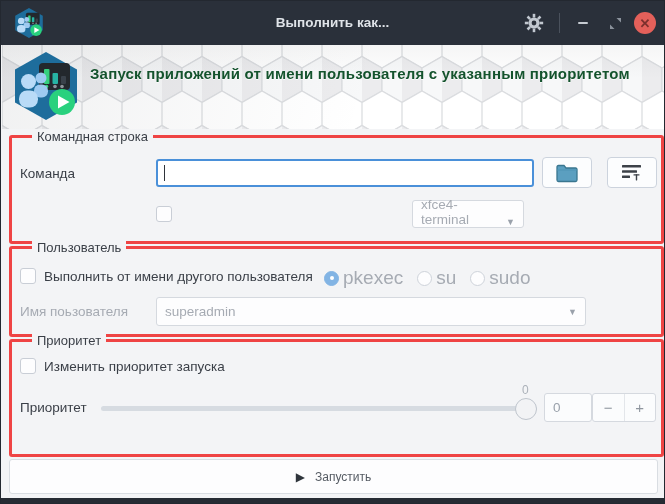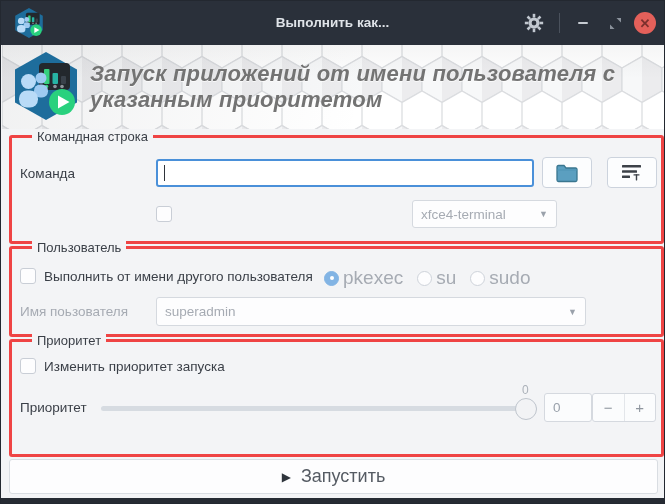--- a/index.html
+++ b/index.html
@@ -22,22 +22,22 @@
   .tb-close{width:22px;height:22px;border-radius:50%;background:#e4605a;display:flex;
     align-items:center;justify-content:center;color:#7c2f2c;font-size:13px;font-weight:700;line-height:1;}
   
   .header{position:absolute;left:1px;top:44px;width:663px;height:84px;background:#eff0f2;overflow:hidden;}
   .header-bg{position:absolute;left:0;top:0;width:100%;height:100%;}
   .header-shade{position:absolute;left:0;top:0;width:100%;height:100%;
     background:linear-gradient(105deg,rgba(110,115,122,.10),rgba(255,255,255,0) 55%),
                linear-gradient(180deg,rgba(60,65,70,.05),rgba(255,255,255,0) 40%);}
   .header-icon{position:absolute;left:8px;top:5px;width:72px;height:72px;}
   .header-title{position:absolute;left:88px;top:16px;width:545px;
-    color:#737373;font-size:22px;font-weight:700;line-height:26px;letter-spacing:.2px;
-    text-shadow:0 1px 0 rgba(255,255,255,.7);font-style:italic;}
+    color:#14532d;font-size:15px;font-weight:700;line-height:26px;letter-spacing:.2px;
+    text-shadow:0 1px 0 rgba(255,255,255,.7);}
   
   .frame{position:absolute;border:3px solid #ef4444;border-radius:3px;}
   .frame-legend{position:absolute;top:-9px;left:20px;background:#f3f4f6;padding:0 5px;
     font-size:13px;color:#3a3f47;}
   .lbl{font-size:13.5px;color:#3a3f47;}
   .lbl-dim{font-size:13.5px;color:#a6abb3;}
   
   .checkbox{width:16px;height:16px;background:#fdfdfe;border:1px solid #c9ced6;border-radius:3px;box-sizing:border-box;}
   .text-input{position:absolute;background:#ffffff;border:2px solid #4a90d9;border-radius:3px;box-sizing:border-box;}
   .caret{position:absolute;left:6px;top:4px;width:1px;height:16px;background:#2f343a;}
@@ -61,21 +61,21 @@
   .spin-btns{position:absolute;background:#fbfcfd;border:1px solid #d5d9df;border-radius:3px;box-sizing:border-box;
     display:flex;}
   .spin-half{flex:1;display:flex;align-items:center;justify-content:center;color:#8f969f;font-size:15px;}
   .spin-half:first-child{border-right:1px solid #e3e6ea;}
   .minmax{position:absolute;display:flex;justify-content:space-between;font-size:13.5px;color:#a6abb3;}
   
   .run-btn{position:absolute;left:8px;top:458px;width:649px;height:35px;background:#fdfdfe;
     border:1px solid #d9dde2;border-radius:3px;box-sizing:border-box;display:flex;align-items:center;
     justify-content:center;gap:10px;}
   .run-play{color:#2f353c;font-size:12px;}
-  .run-lbl{color:#555b63;font-size:18px;}
+  .run-lbl{color:#555b63;font-size:12px;}
   .bottom-strip{position:absolute;left:0;top:497px;width:100%;height:7px;background:#262b33;}
 </style>
 </head>
 <body>
 
 <svg width="0" height="0" style="position:absolute">
   <defs>
     <symbol id="appicon" viewBox="0 0 72 72">
       <polygon points="36,2 67,19.5 67,52.5 36,70 5,52.5 5,19.5" fill="#1e6d9c"></polygon>
       <rect x="29" y="13" width="31" height="27" rx="4" fill="#23282d"></rect>
@@ -179,21 +179,21 @@
           <rect x="1" y="6.2" width="15" height="2.6" rx="0.5"></rect>
           <rect x="1" y="11.4" width="8" height="2.6" rx="0.5"></rect>
           <rect x="12.5" y="10.2" width="6" height="1.4" rx="0.4"></rect>
           <rect x="14.8" y="10.2" width="1.4" height="6.2" rx="0.4"></rect>
         </g>
       </svg>
     </div>
 
     <div class="checkbox" style="position:absolute;left:144px;top:68px;"></div>
 
-    <div class="dropdown" style="left:400px;top:62px;width:145px;height:28px;">
+    <div class="dropdown" style="left:400px;top:62px;width:112px;height:28px;align-items:flex-end;">
       <span>xfce4-terminal</span>
       <span class="dd-arrow">▼</span>
     </div>
   </div>
 
   <div class="frame" style="left:8px;top:245px;width:649px;height:85px;">
     <div class="frame-legend">Пользователь</div>
 
     <div class="checkbox" style="position:absolute;left:8px;top:19px;"></div>
     <div class="lbl" style="position:absolute;left:32px;top:20px;">Выполнить от имени другого пользователя</div>

